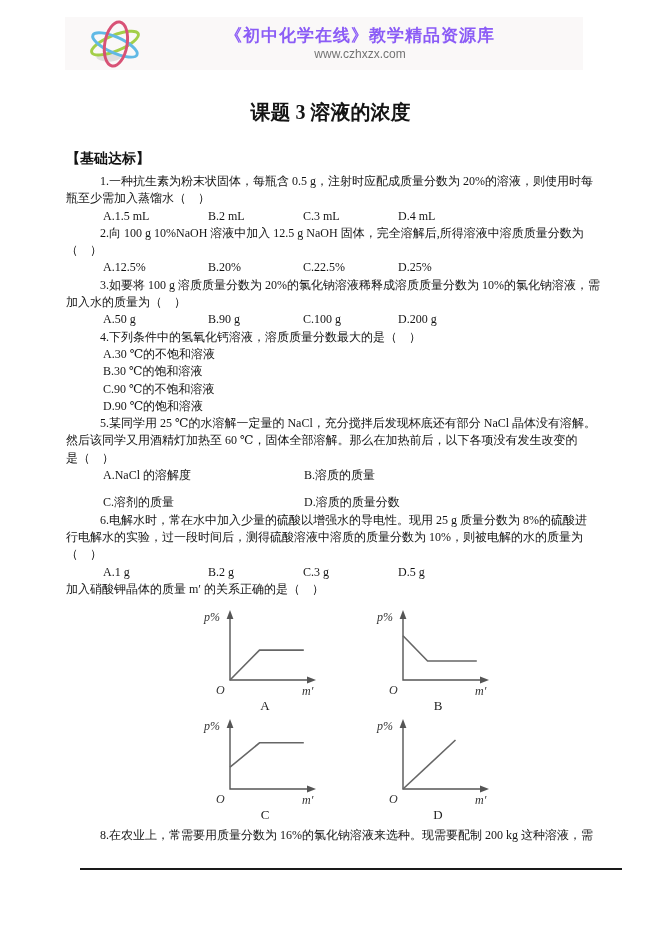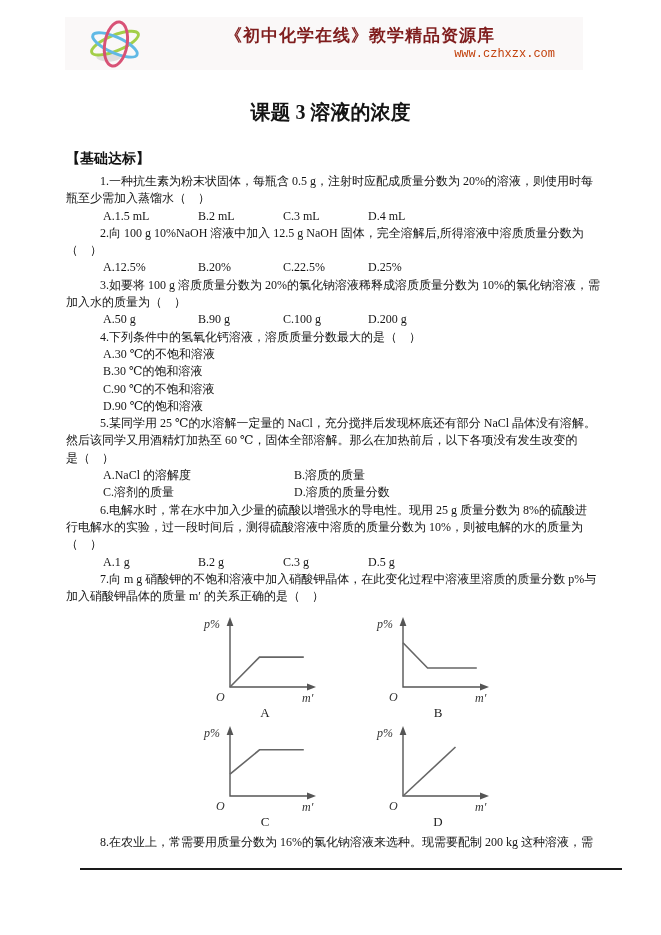--- a/index.html
+++ b/index.html
@@ -14,43 +14,42 @@
   
   .header{
     position:absolute;left:65px;top:17px;width:518px;height:53px;
     background:#faf8f8;
     display:flex;align-items:center;
   }
   .logo-box{width:100px;height:53px;display:flex;align-items:center;justify-content:center;}
   .header-text{flex:1;text-align:center;padding-right:28px;}
   .site-title{
     font-size:17px;font-weight:bold;letter-spacing:1px;
-    color:#7f1d1d;line-height:22px;
+    color:#8b5cf6;line-height:22px;
     font-family:"Liberation Sans","DejaVu Sans",sans-serif;
   }
   .site-url{
-    font-size:12px;color:#c2410c;line-height:15px;
-    font-family:Liberation Mono, monospace;
-    text-align:right;
+    font-size:12px;color:#737373;line-height:15px;
+    font-family:Liberation Sans, sans-serif;
   }
   
   .doc-title{
     margin:98px 0 0 0;text-align:center;
     font-size:20px;font-weight:bold;line-height:28px;
   }
   .section-heading{
     margin:24px 0 0 66px;
     font-size:14px;font-weight:bold;line-height:18px;
   }
   
   .content{margin:5px 26px 0 66px;font-size:12px;line-height:17.3px;}
   .q-line{white-space:nowrap;}
   .indent{padding-left:34px;}
   .opt-indent{padding-left:37px;}
-  .opts{display:grid;padding-left:37px;}
+  .opts{display:grid;padding-left:37px;gap:10px;}
   .opts-4{grid-template-columns:95px 85px 85px auto;}
   .opts-2{grid-template-columns:191px auto;}
   .opt{white-space:nowrap;}
   
   .graphs{margin:8px 0 0 196px;}
   .graph-row{display:flex;gap:49px;margin-bottom:2px;}
   .graph-cell{width:124px;}
   .graph-cell svg{display:block;}
   .graph-letter{
     text-align:center;font-size:13px;line-height:15px;padding-left:14px;color:#222;
@@ -142,21 +141,20 @@
         <div class="q-line">行电解水的实验，过一段时间后，测得硫酸溶液中溶质的质量分数为 10%，则被电解的水的质量为</div>
         <div class="q-line">（　）</div>
         <div class="opts opts-4">
           <div class="opt">A.1 g</div>
           <div class="opt">B.2 g</div>
           <div class="opt">C.3 g</div>
           <div class="opt">D.5 g</div>
         </div>
       </div>
       <div>
-        <div class="q-line indent">7.向 m g 硝酸钾的不饱和溶液中加入硝酸钾晶体，在此变化过程中溶液里溶质的质量分数 p%与</div>
         <div class="q-line">加入硝酸钾晶体的质量 m′ 的关系正确的是（　）</div>
       </div>
     </div>
 
   <div class="graphs" id="graphs">
       <div class="graph-row">
         <div class="graph-cell">
           <svg width="124" height="92" viewBox="0 0 124 92">
             <path d="M34,10 L34,74 L114,74" class="axis"></path>
             <polygon points="120,74 111,70.6 111,77.4" class="arrow"></polygon>

